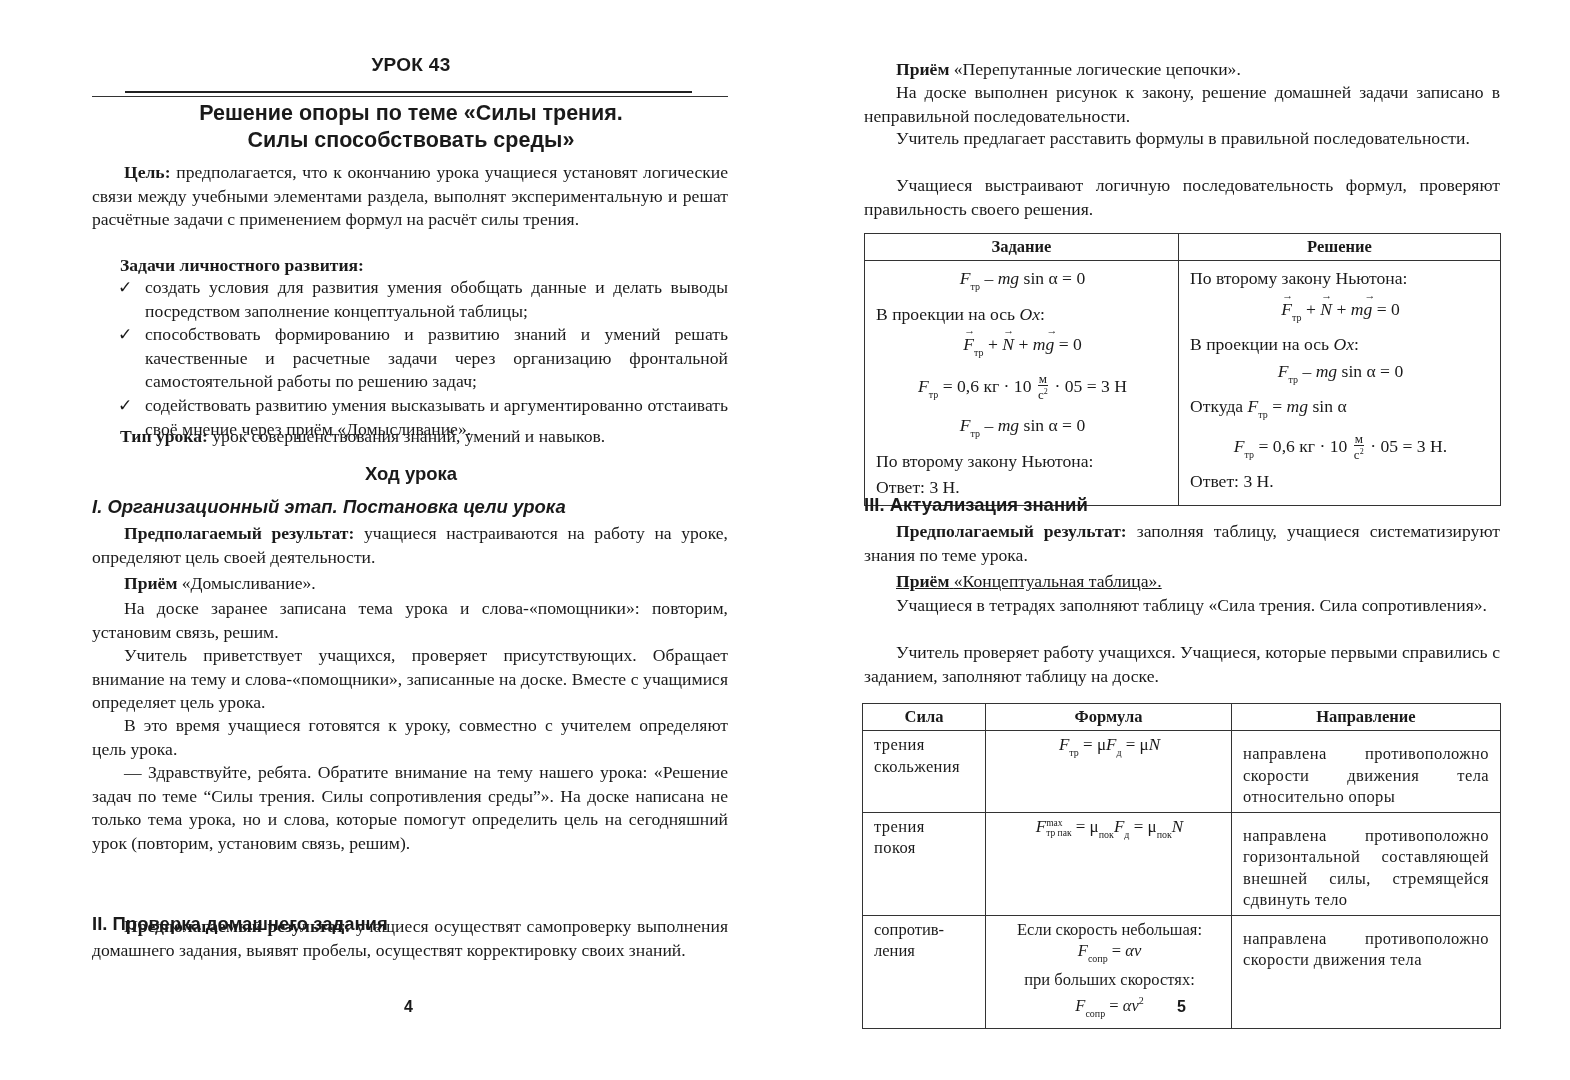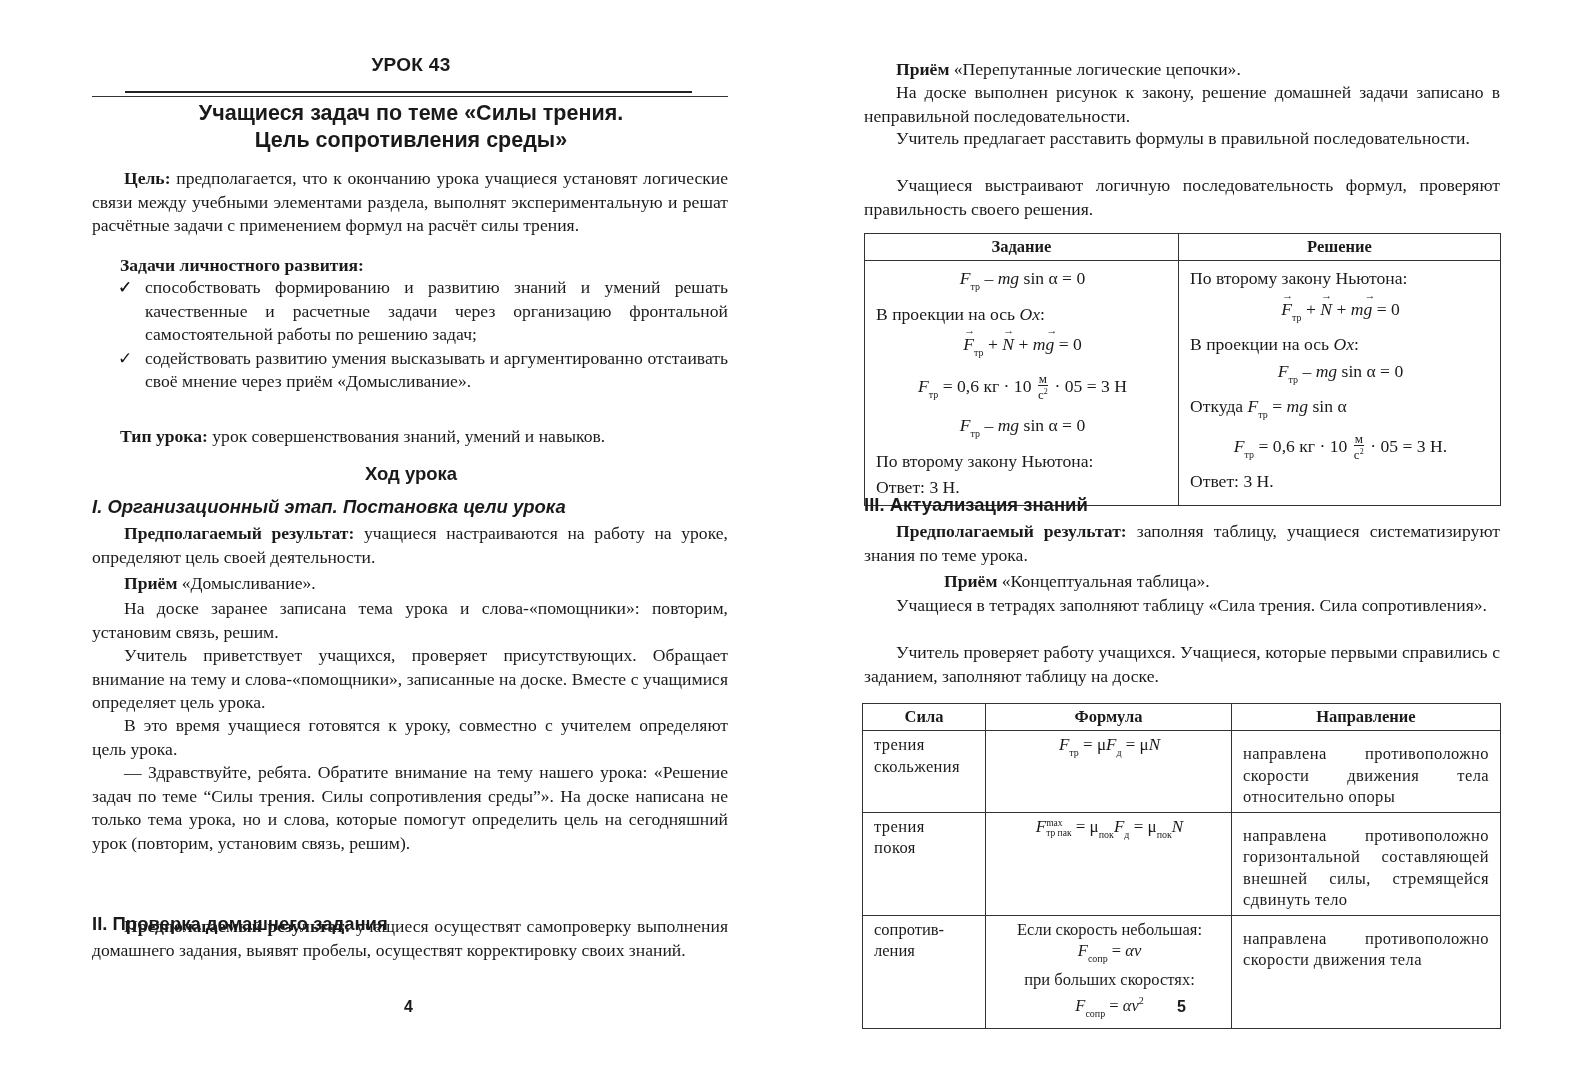--- a/index.html
+++ b/index.html
@@ -17,21 +17,21 @@
 
   .topic-title {
     position: absolute; left: 92px; top: 100px; width: 638px; text-align: center;
     font-family: "Liberation Sans", sans-serif; font-weight: bold; font-size: 21.5px; line-height: 27px;
   }
 
   .txt { position: absolute; font-size: 17.6px; line-height: 23.6px; text-align: justify; }
   .txt .ind { display: inline-block; width: 32px; }
   .bold { font-weight: bold; }
 
-  .goal { left: 92px; top: 167px; width: 636px; }
+  .goal { left: 92px; top: 161px; width: 636px; }
   .tasks-label { left: 120px; top: 254px; width: 608px; font-weight: bold; }
 
   .check-list { position: absolute; left: 118px; top: 276px; width: 610px; font-size: 17.6px; line-height: 23.6px; }
   .check-item { position: relative; padding-left: 27px; text-align: justify; margin-bottom: 0; }
   .check-icon { position: absolute; left: 0; top: 0; font-family: "DejaVu Sans", sans-serif; font-size: 17px; }
 
   .type-line { left: 120px; top: 425px; width: 608px; }
 
   .h-center {
     position: absolute; font-family: "Liberation Sans", sans-serif; font-weight: bold; font-size: 18.5px; text-align: center;
@@ -62,34 +62,35 @@
   .dir-cell { padding: 11px 10px 3px 10px; text-align: justify; letter-spacing: 0.4px; }
 </style>
 </head>
 <body>
 
 <div class="lesson-title">УРОК 43</div>
 <div class="rule-thick"></div>
 <div class="rule-thin"></div>
 
 <div class="topic-title">
-  <div>Учащиеся задач по теме «Силы трения.</div>
-  <div>Цель сопротивления среды»</div>
+  <div>Решение опоры по теме «Силы трения.</div>
+  <div>Силы способствовать среды»</div>
 </div>
 
 <div class="txt goal">
   <span class="ind"></span><span class="bold">Цель:</span>
   <span>предполагается, что к окончанию урока учащиеся установят логические связи между учебными элементами раздела, выполнят экспериментальную и решат расчётные задачи с применением формул на расчёт силы трения.</span>
 </div>
 
 <div class="txt tasks-label">Задачи личностного развития:</div>
 
 <div class="check-list">
   <div class="check-item">
     <span class="check-icon">✓</span>
+    <span>создать условия для развития умения обобщать данные и делать выводы посредством заполнение концептуальной таблицы;</span>
   </div>
   <div class="check-item">
     <span class="check-icon">✓</span>
     <span>способствовать формированию и развитию знаний и умений решать качественные и расчетные задачи через организацию фронтальной самостоятельной работы по решению задач;</span>
   </div>
   <div class="check-item">
     <span class="check-icon">✓</span>
     <span>содействовать развитию умения высказывать и аргументированно отстаивать своё мнение через приём «Домысливание».</span>
   </div>
 </div>
@@ -212,21 +213,21 @@
     </tr>
   </tbody>
 </table>
 
 <div class="h-sec" style="left:864px; top:494px;">III. Актуализация знаний</div>
 
 <div class="txt" style="left:864px; top:520px; width:636px;">
   <span class="ind"></span><span class="bold">Предполагаемый результат:</span>
   <span>заполняя таблицу, учащиеся систематизируют знания по теме урока.</span>
 </div>
-<div class="txt" style="left:912px; top:570px; width:636px;">
+<div class="txt" style="left:864px; top:570px; width:636px;text-decoration:underline;">
   <span class="ind"></span><span class="bold">Приём</span>
   <span>«Концептуальная таблица».</span>
 </div>
 <div class="txt" style="left:864px; top:594px; width:636px;">
   <span class="ind"></span><span>Учащиеся в тетрадях заполняют таблицу «Сила трения. Сила сопротивления».</span>
 </div>
 <div class="txt" style="left:864px; top:641px; width:636px;">
   <span class="ind"></span><span>Учитель проверяет работу учащихся. Учащиеся, которые первыми справились с заданием, заполняют таблицу на доске.</span>
 </div>
 

